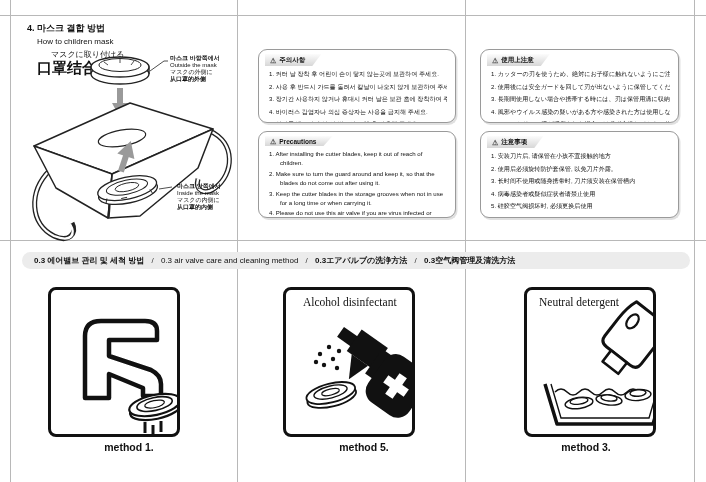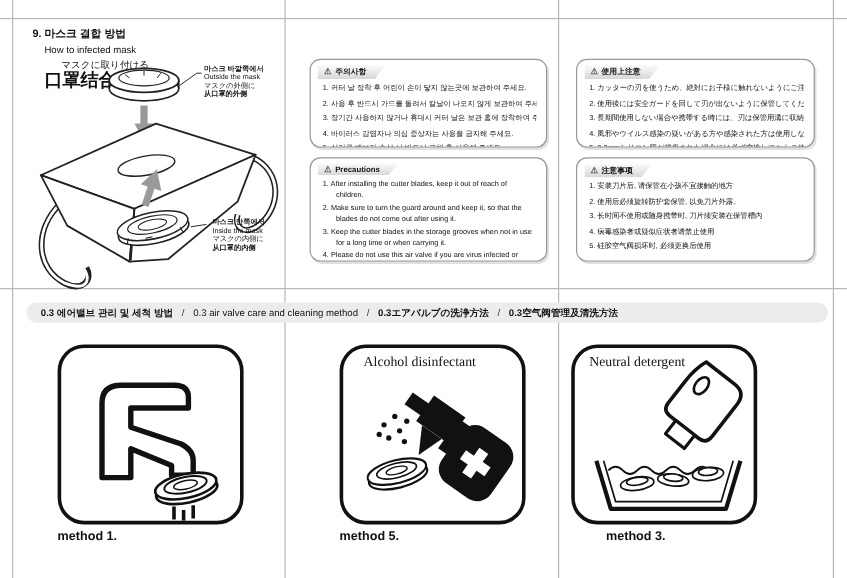--- a/index.html
+++ b/index.html
@@ -33,41 +33,41 @@
   .panel-list .item{padding-left:11px;text-indent:-11px;margin-bottom:1.5px}
   .panel-list.nowrap .item{white-space:nowrap;overflow:hidden;margin-bottom:3.4px}
 
   
   .care-bar{position:absolute;left:22px;top:252px;width:668px;height:17px;
             background:#ececec;border-radius:9px;font-size:8px;line-height:17px;
             padding-left:12px;box-sizing:border-box;white-space:nowrap;overflow:hidden}
   .care-bar .seg-b{font-weight:bold}
   .care-bar .sep{margin:0 5px;color:#333}
 
-  .method-box{position:absolute;width:155px;height:150px;border:3px solid #111;
-              border-radius:22px;background:#fff;box-sizing:border-box;overflow:hidden}
+  .method-box{position:absolute;width:132px;height:150px;border:3px solid #111;
+              border-radius:8px;background:#fff;box-sizing:border-box;overflow:hidden}
   .method-caption{position:absolute;font-family:"Liberation Serif",serif;font-size:11.5px;
                   color:#111;white-space:nowrap}
-  .method-label{position:absolute;top:441px;width:162px;text-align:left;
+  .method-label{position:absolute;top:441px;width:162px;text-align:center;
                 font-size:10.5px;font-weight:600}
   svg{display:block}
 </style>
 </head>
 <body>
 
 <div class="hline" style="top:15px"></div>
 <div class="hline" style="top:240px"></div>
 <div class="vline" style="left:10px"></div>
 <div class="vline" style="left:237px"></div>
 <div class="vline" style="left:465px"></div>
 <div class="vline" style="left:694px"></div>
 
 <div class="s4-title">
-  <div class="t1">9. 마스크 결합 방법</div>
-  <div class="t2">How to infected mask</div>
+  <div class="t1">4. 마스크 결합 방법</div>
+  <div class="t2">How to children mask</div>
   <div class="t3">マスクに取り付ける</div>
   <div class="t4">口罩结合方法</div>
 </div>
 
 <svg class="mask-svg" width="220" height="200" viewBox="0 0 220 200">
 
   <g stroke="#222" fill="#fff" stroke-width="1.4">
     <path d="M71,28 v-6 a29,10 0 0 1 58,0 v6"></path>
     <ellipse cx="100" cy="28" rx="29" ry="10"></ellipse>
     <ellipse cx="100" cy="21" rx="29" ry="10"></ellipse>
@@ -228,21 +228,21 @@
     <g stroke="#111" fill="#fff" transform="rotate(-14 45 104)">
       <ellipse cx="45" cy="107" rx="25" ry="9.5" stroke-width="1.8"></ellipse>
       <ellipse cx="45" cy="103" rx="25" ry="9.5" stroke-width="1.8"></ellipse>
       <ellipse cx="45" cy="102" rx="17" ry="6" stroke-width="1.4"></ellipse>
       <ellipse cx="45" cy="102" rx="9" ry="3" stroke-width="1.1"></ellipse>
     </g>
   </svg>
 </div>
 <div class="method-label" style="left:283px">method 5.</div>
 
-<div class="method-box" style="left:476px;top:287px">
+<div class="method-box" style="left:524px;top:287px">
   <div class="method-caption" style="left:12px;top:6px">Neutral detergent</div>
   <svg width="156" height="144" viewBox="0 0 156 144" style="position:absolute;left:0;top:0">
     <g transform="rotate(38 104 48)" stroke="#111" fill="#fff" stroke-width="3" stroke-linejoin="round">
       <path d="M86,16 Q82,26 82,40 V62 Q82,70 90,70 H120 Q128,70 128,62 V28 Q128,16 116,16 Z"></path>
       <ellipse cx="95" cy="34" rx="5" ry="8" stroke-width="2.2"></ellipse>
       <rect x="96" y="70" width="20" height="14" stroke-width="2.6"></rect>
     </g>
     <path d="M18,94 L30,134 H126 L138,94" fill="#fff" stroke="#111" stroke-width="3.5" stroke-linejoin="round"></path>
     <path d="M24,94 L34,128 H122 L132,94" fill="none" stroke="#111" stroke-width="1.4"></path>
     <path d="M28,102 q6,-6 12,0 t12,0 t12,0 t12,0 t12,0 t12,0 t12,0" fill="none" stroke="#111" stroke-width="1.6"></path>

